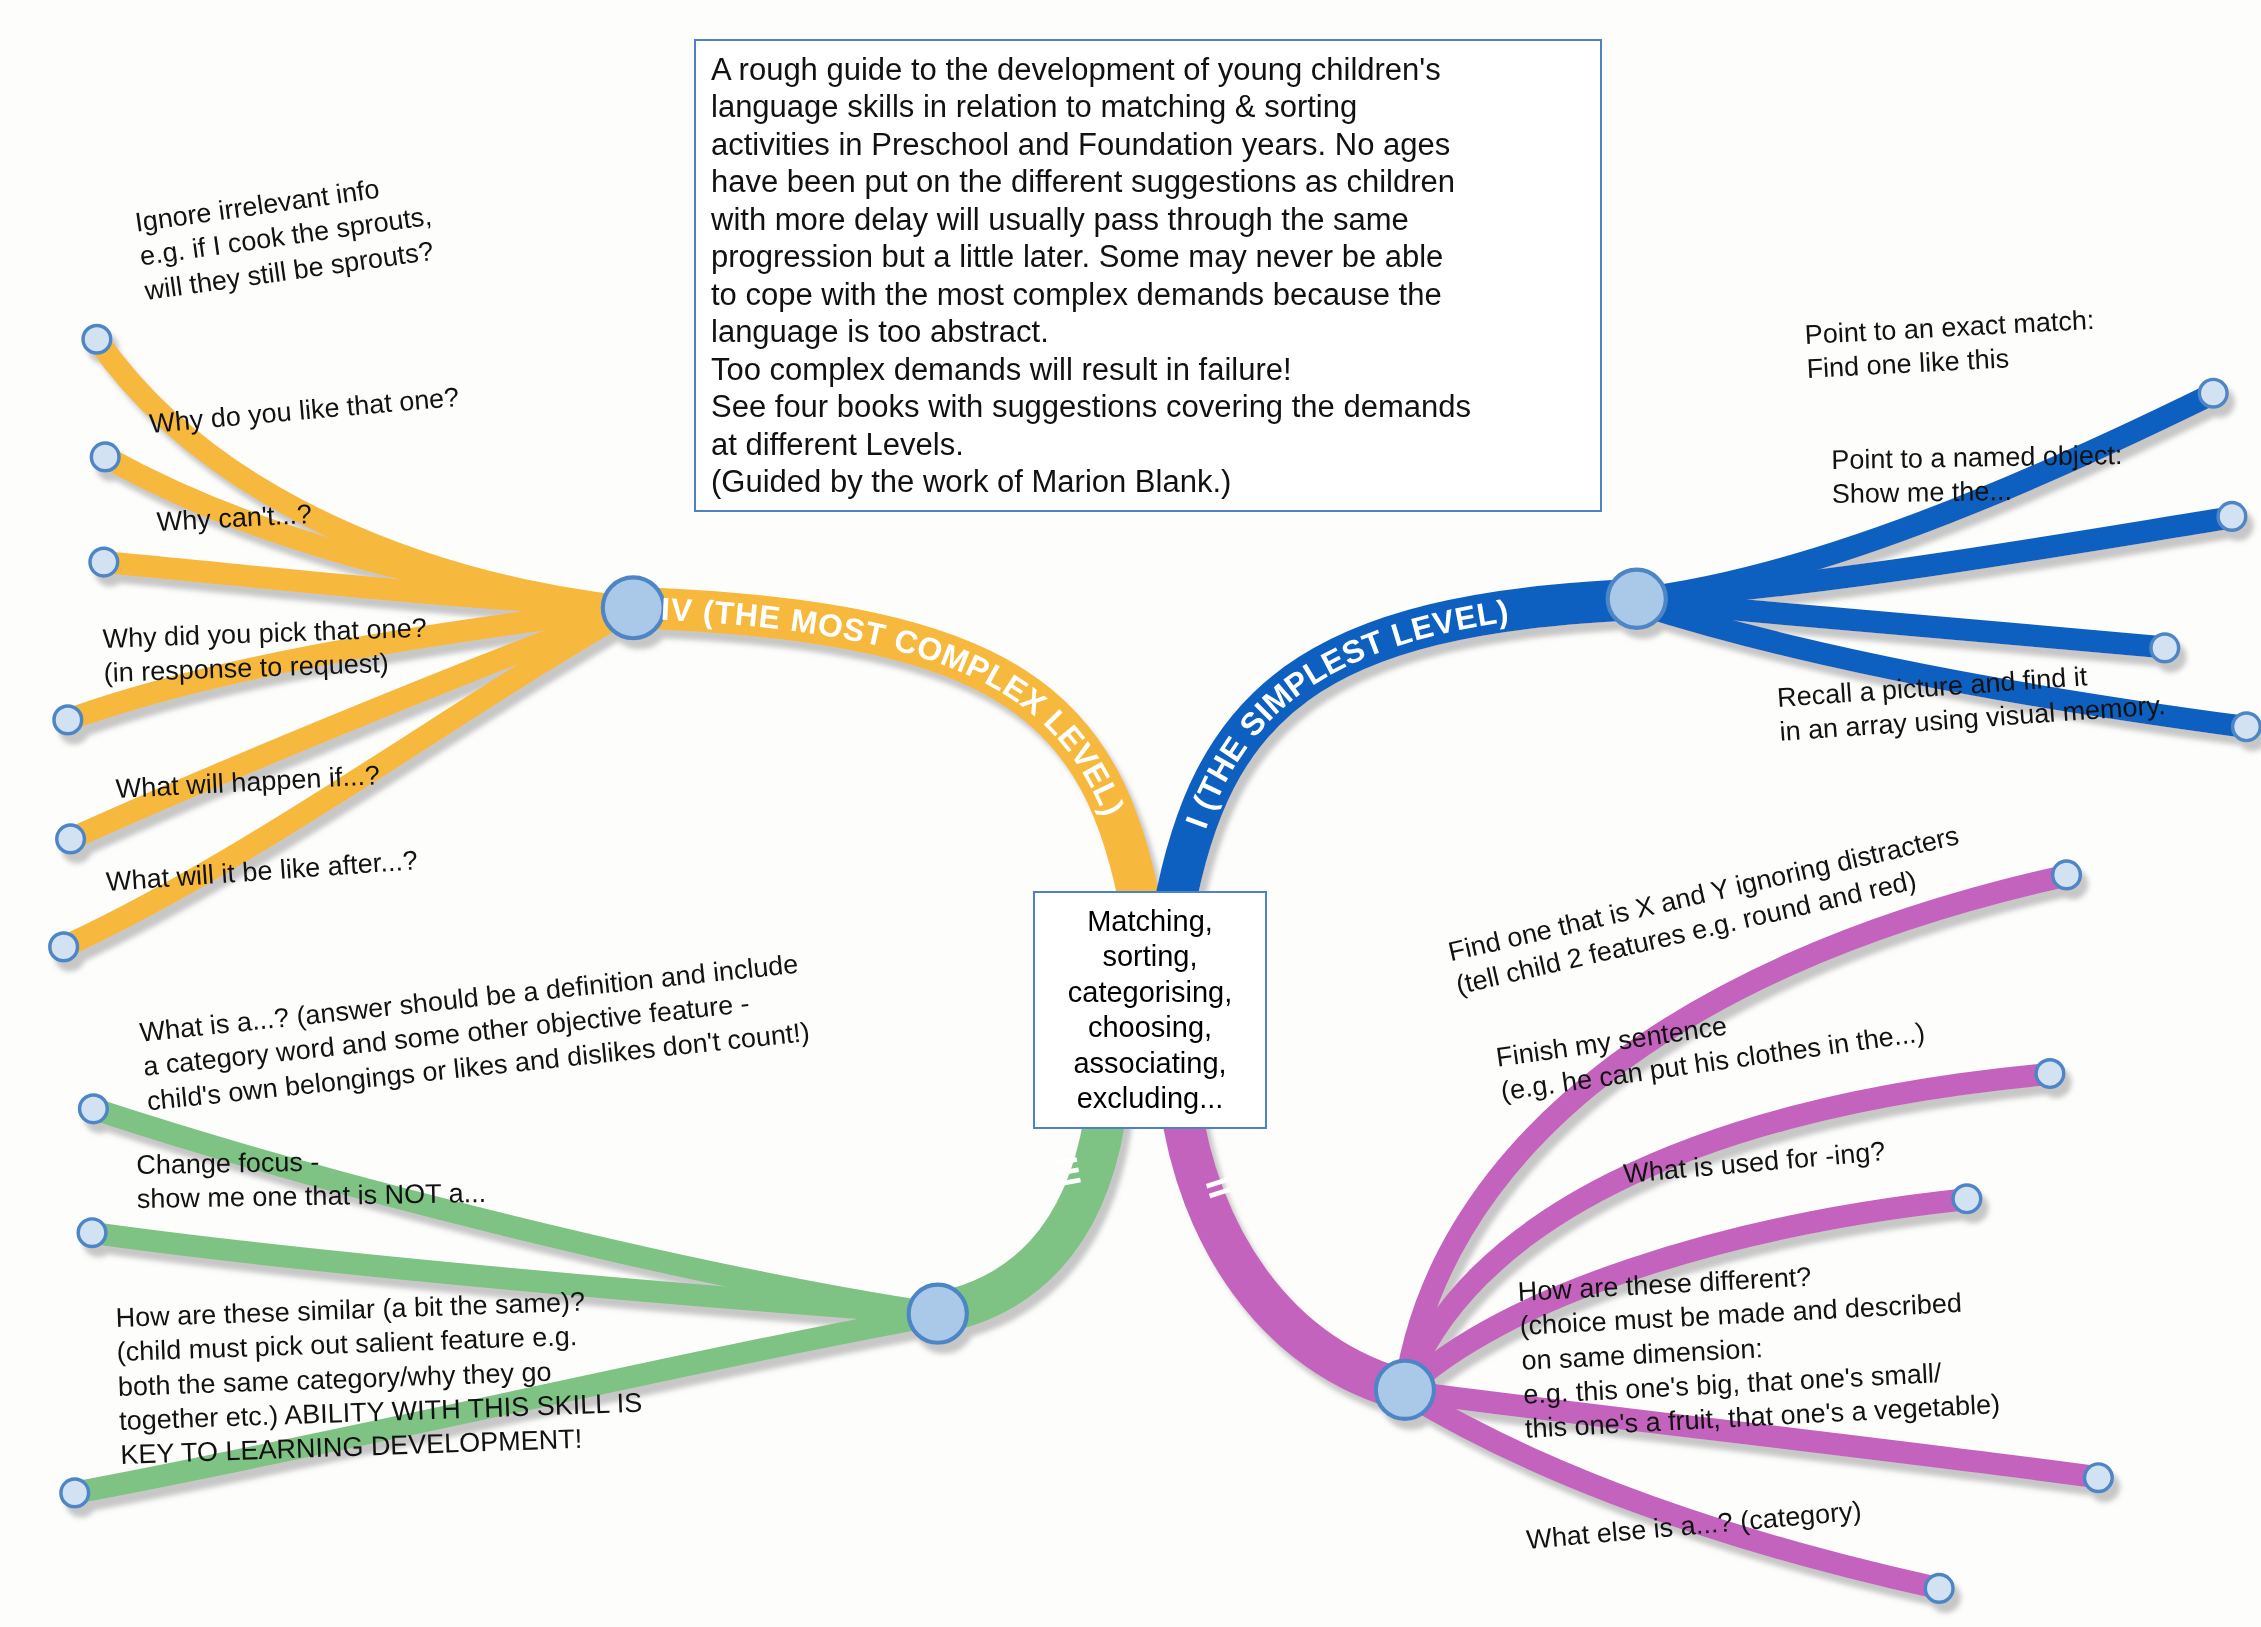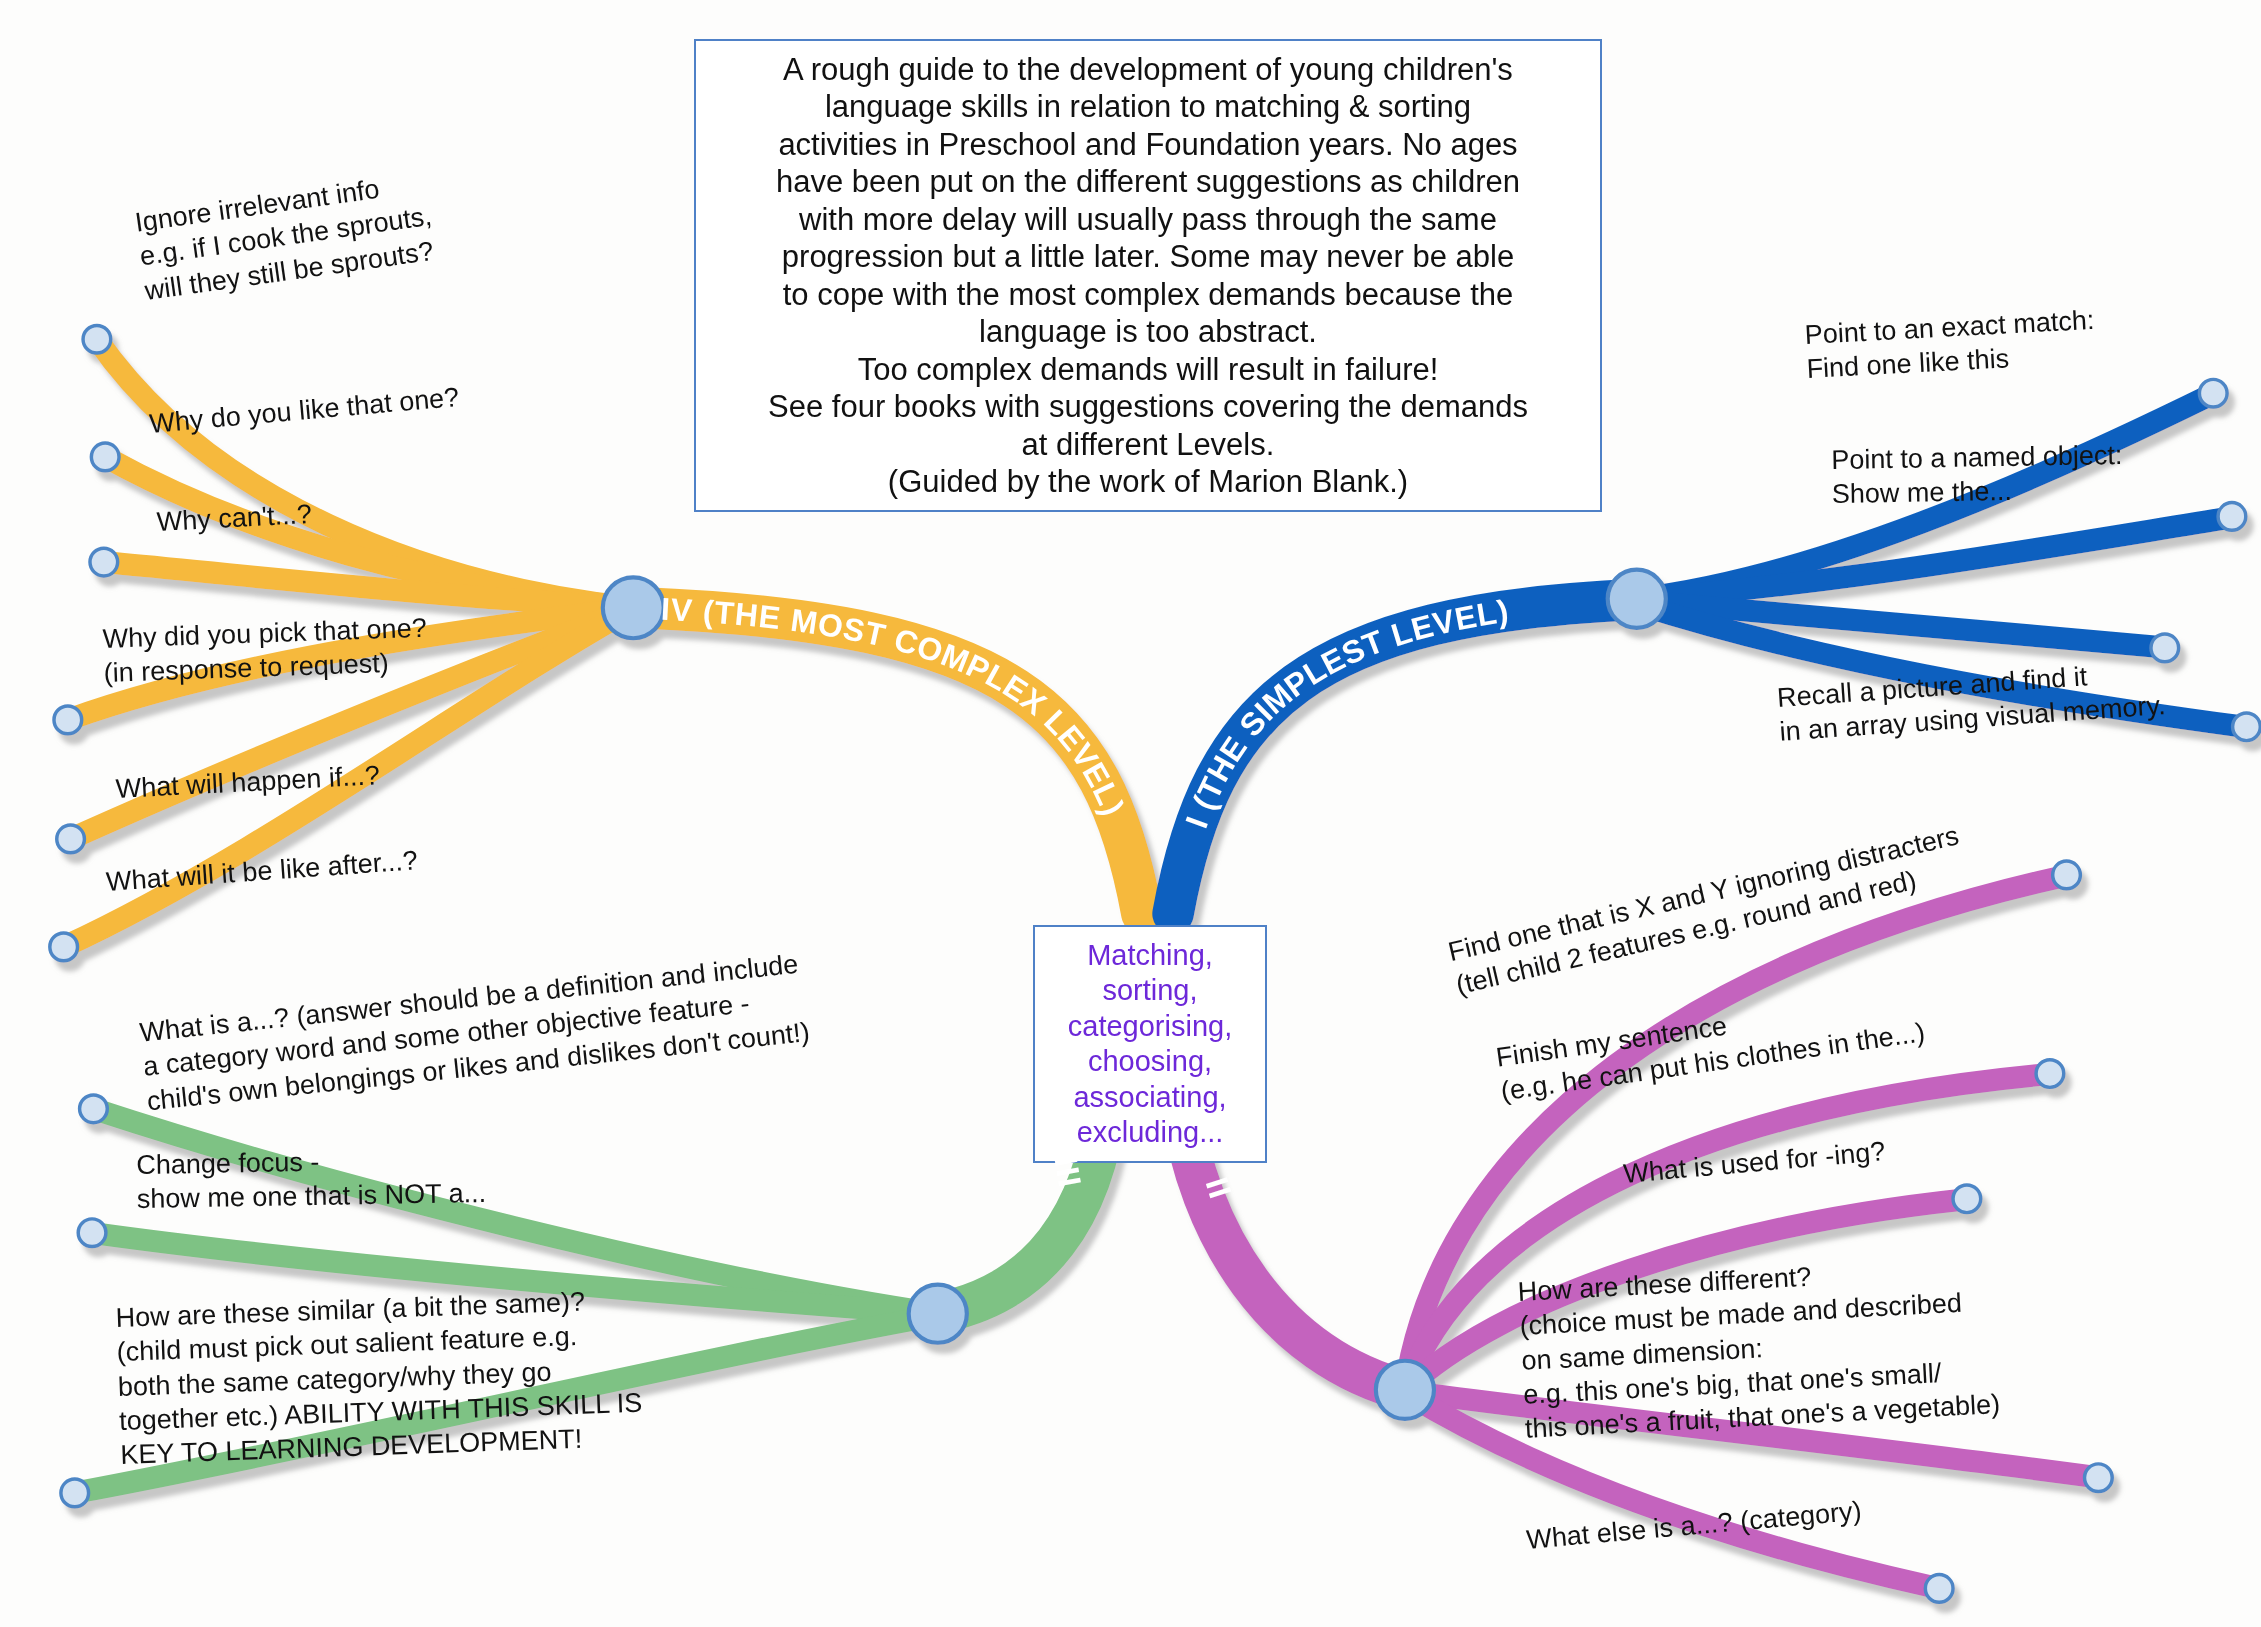--- a/index.html
+++ b/index.html
@@ -11,28 +11,28 @@
   svg.art { position:absolute; left:0; top:0; }
   .label {
     position:absolute; white-space:pre-line;
     font-size:27px; line-height:1.27; color:#121212;
     transform-origin:left top;
   }
   .info-box {
     position:absolute; left:694px; top:39px; width:908px;
     border:2.1px solid #4f81c7; background:#ffffff;
     box-sizing:border-box; padding:9.7px 15px;
-    font-size:31px; line-height:1.21; white-space:pre-line; color:#111;text-align:center;
+    font-size:31px; line-height:1.21; white-space:pre-line; color:#111;
   }
   .center-node {
     position:absolute; left:1033px; top:891px; width:234px;
     border:2.1px solid #4f81c7; background:#ffffff;
     box-sizing:border-box; padding:11px 5.5px;
     font-size:29px; line-height:1.22; text-align:center;
-    white-space:pre-line; color:#6d28d9;margin-top:34px;
+    white-space:pre-line; color:#000000;
   }
   .trunk-word {
     position:absolute; color:#ffffff; font-weight:bold; font-size:32px;
     transform-origin:center center; letter-spacing:1.4px;
   }
   text.trunk-label {
     fill:#ffffff; font-weight:bold; font-size:46px; letter-spacing:1.5px;
     dominant-baseline:central; font-family:"Liberation Sans", sans-serif;
   }
 </style>

